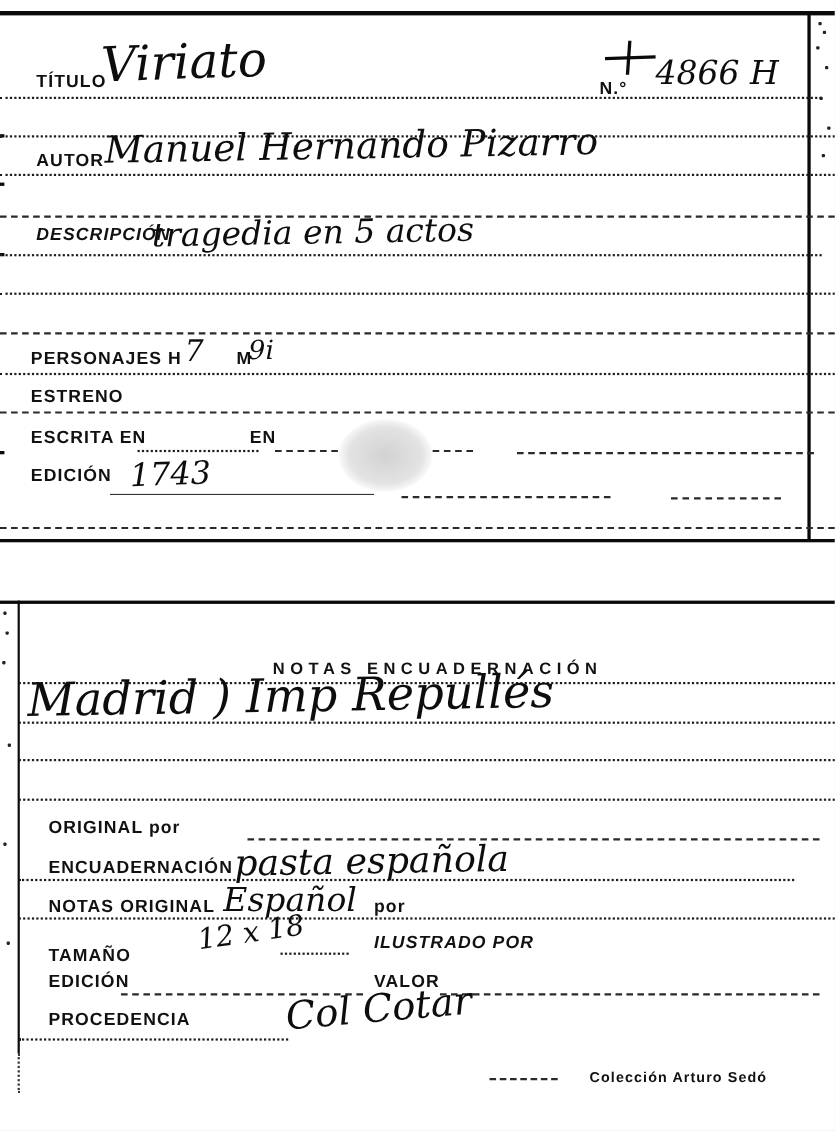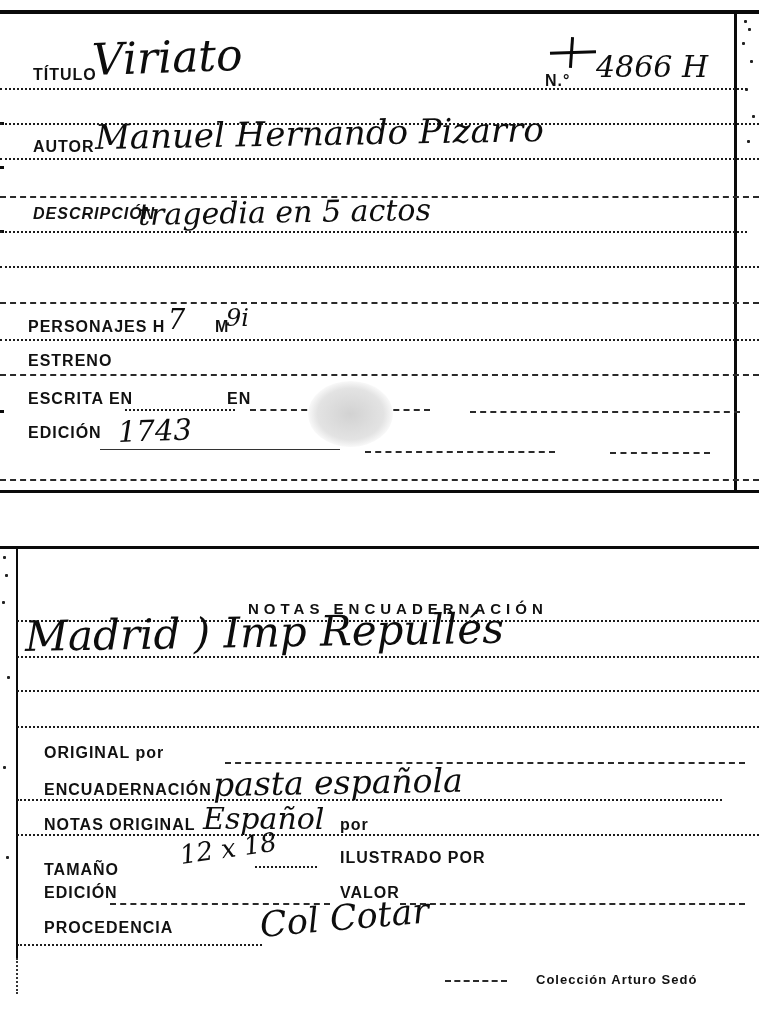--- a/index.html
+++ b/index.html
@@ -122,21 +122,21 @@
     <div class="rule rule-dash" style="left:400px;top:903px;width:345px;"></div>
     <div class="rule" style="left:17px;top:944px;width:245px;"></div>
     <div class="rule rule-dash" style="left:445px;top:980px;width:62px;"></div>
 
     <div class="plabel header-spaced" style="left:248px;top:600px;">NOTAS ENCUADERNACIÓN</div>
     <div class="plabel" style="left:44px;top:744px;">ORIGINAL por</div>
     <div class="plabel" style="left:44px;top:781px;">ENCUADERNACIÓN</div>
     <div class="plabel" style="left:44px;top:816px;">NOTAS ORIGINAL</div>
     <div class="plabel" style="left:340px;top:816px;text-transform:none;font-weight:700;">por</div>
     <div class="plabel" style="left:44px;top:849px;margin-top:12px;">TAMAÑO</div>
-    <div class="plabel" style="left:340px;top:849px;">ILUSTRADO POR</div>
+    <div class="plabel" style="left:340px;top:849px;font-style:italic;">ILUSTRADO POR</div>
     <div class="plabel" style="left:44px;top:884px;">EDICIÓN</div>
     <div class="plabel" style="left:340px;top:884px;">VALOR</div>
     <div class="plabel" style="left:44px;top:919px;">PROCEDENCIA</div>
     <div class="plabel plabel-sm" style="left:517px;top:972px;">Colección Arturo Sedó</div>
 
     <div class="hand" style="left:25px;top:616px;font-size:42px;transform:rotate(-1deg);">Madrid ) Imp Repullés</div>
     <div class="hand" style="left:213px;top:768px;font-size:33px;transform:rotate(-1deg);">pasta española</div>
     <div class="hand" style="left:203px;top:804px;font-size:30px;">Español</div>
     <div class="hand" style="left:180px;top:842px;font-size:26px;transform:rotate(-8deg);">12 x 18</div>
     <div class="hand" style="left:260px;top:908px;font-size:35px;transform:rotate(-5deg);">Col Cotar</div>

